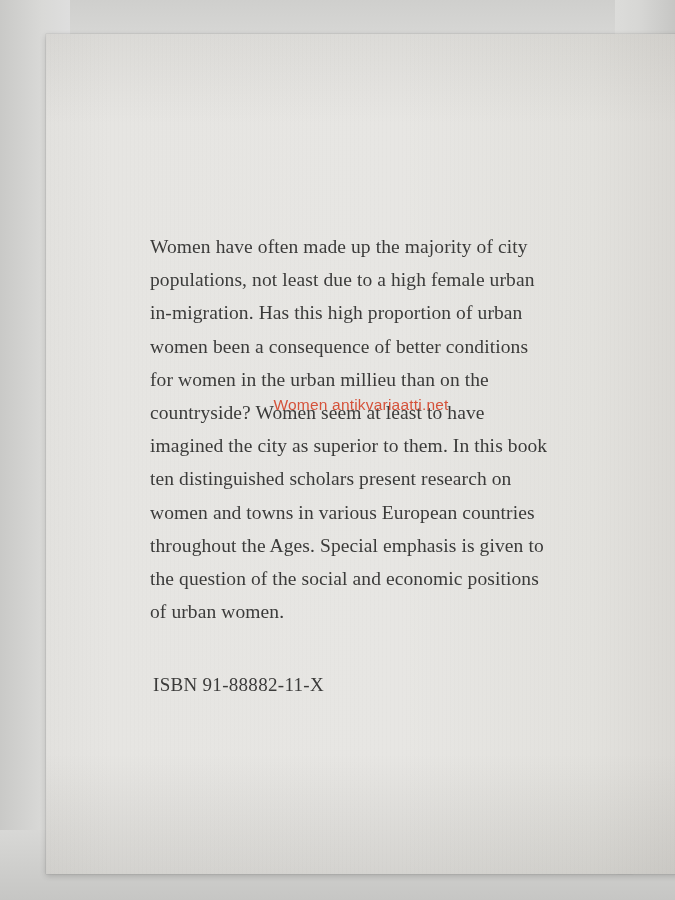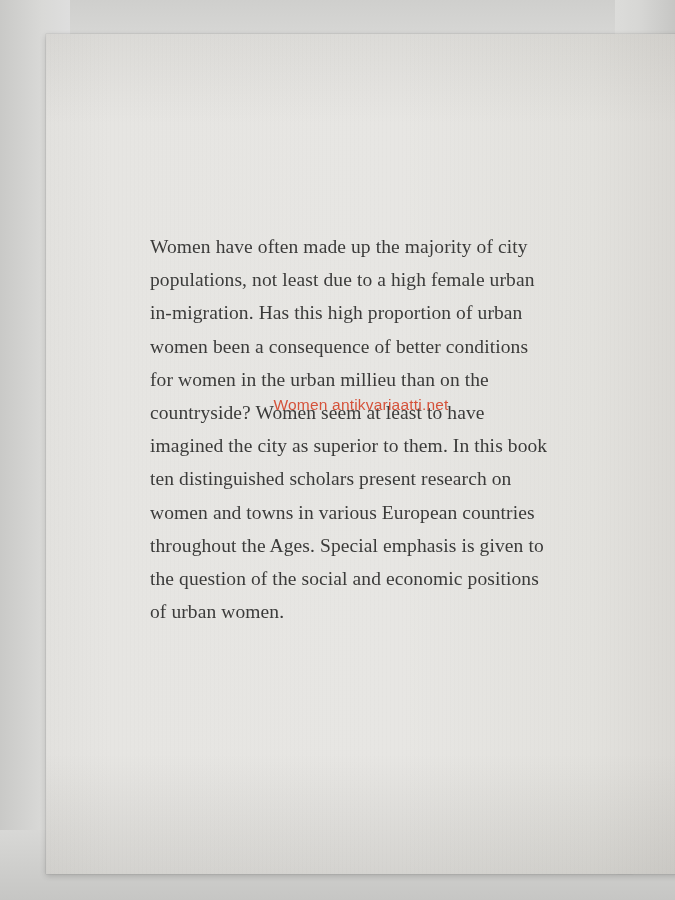--- a/index.html
+++ b/index.html
@@ -137,15 +137,16 @@
   <div class="bg-bottom"></div>
 
   <div class="page-edge"></div>
 
   <div class="book">
     <div class="texture"></div>
     <div class="shade-top"></div>
     <div class="shade-bottom"></div>
 
     <div class="blurb">Women have often made up the majority of city populations, not least due to a high female urban in-migration. Has this high proportion of urban women been a consequence of better conditions for women in the urban millieu than on the countryside? Women seem at least to have imagined the city as superior to them. In this book ten distinguished scholars present research on women and towns in various European countries throughout the Ages. Special emphasis is given to the question of the social and economic positions of urban women.</div>
+    <div class="isbn">ISBN 91-88882-11-X</div>
     <div class="watermark">Women antikvariaatti.net</div>
   </div>
 </div>
 
 </body></html>

